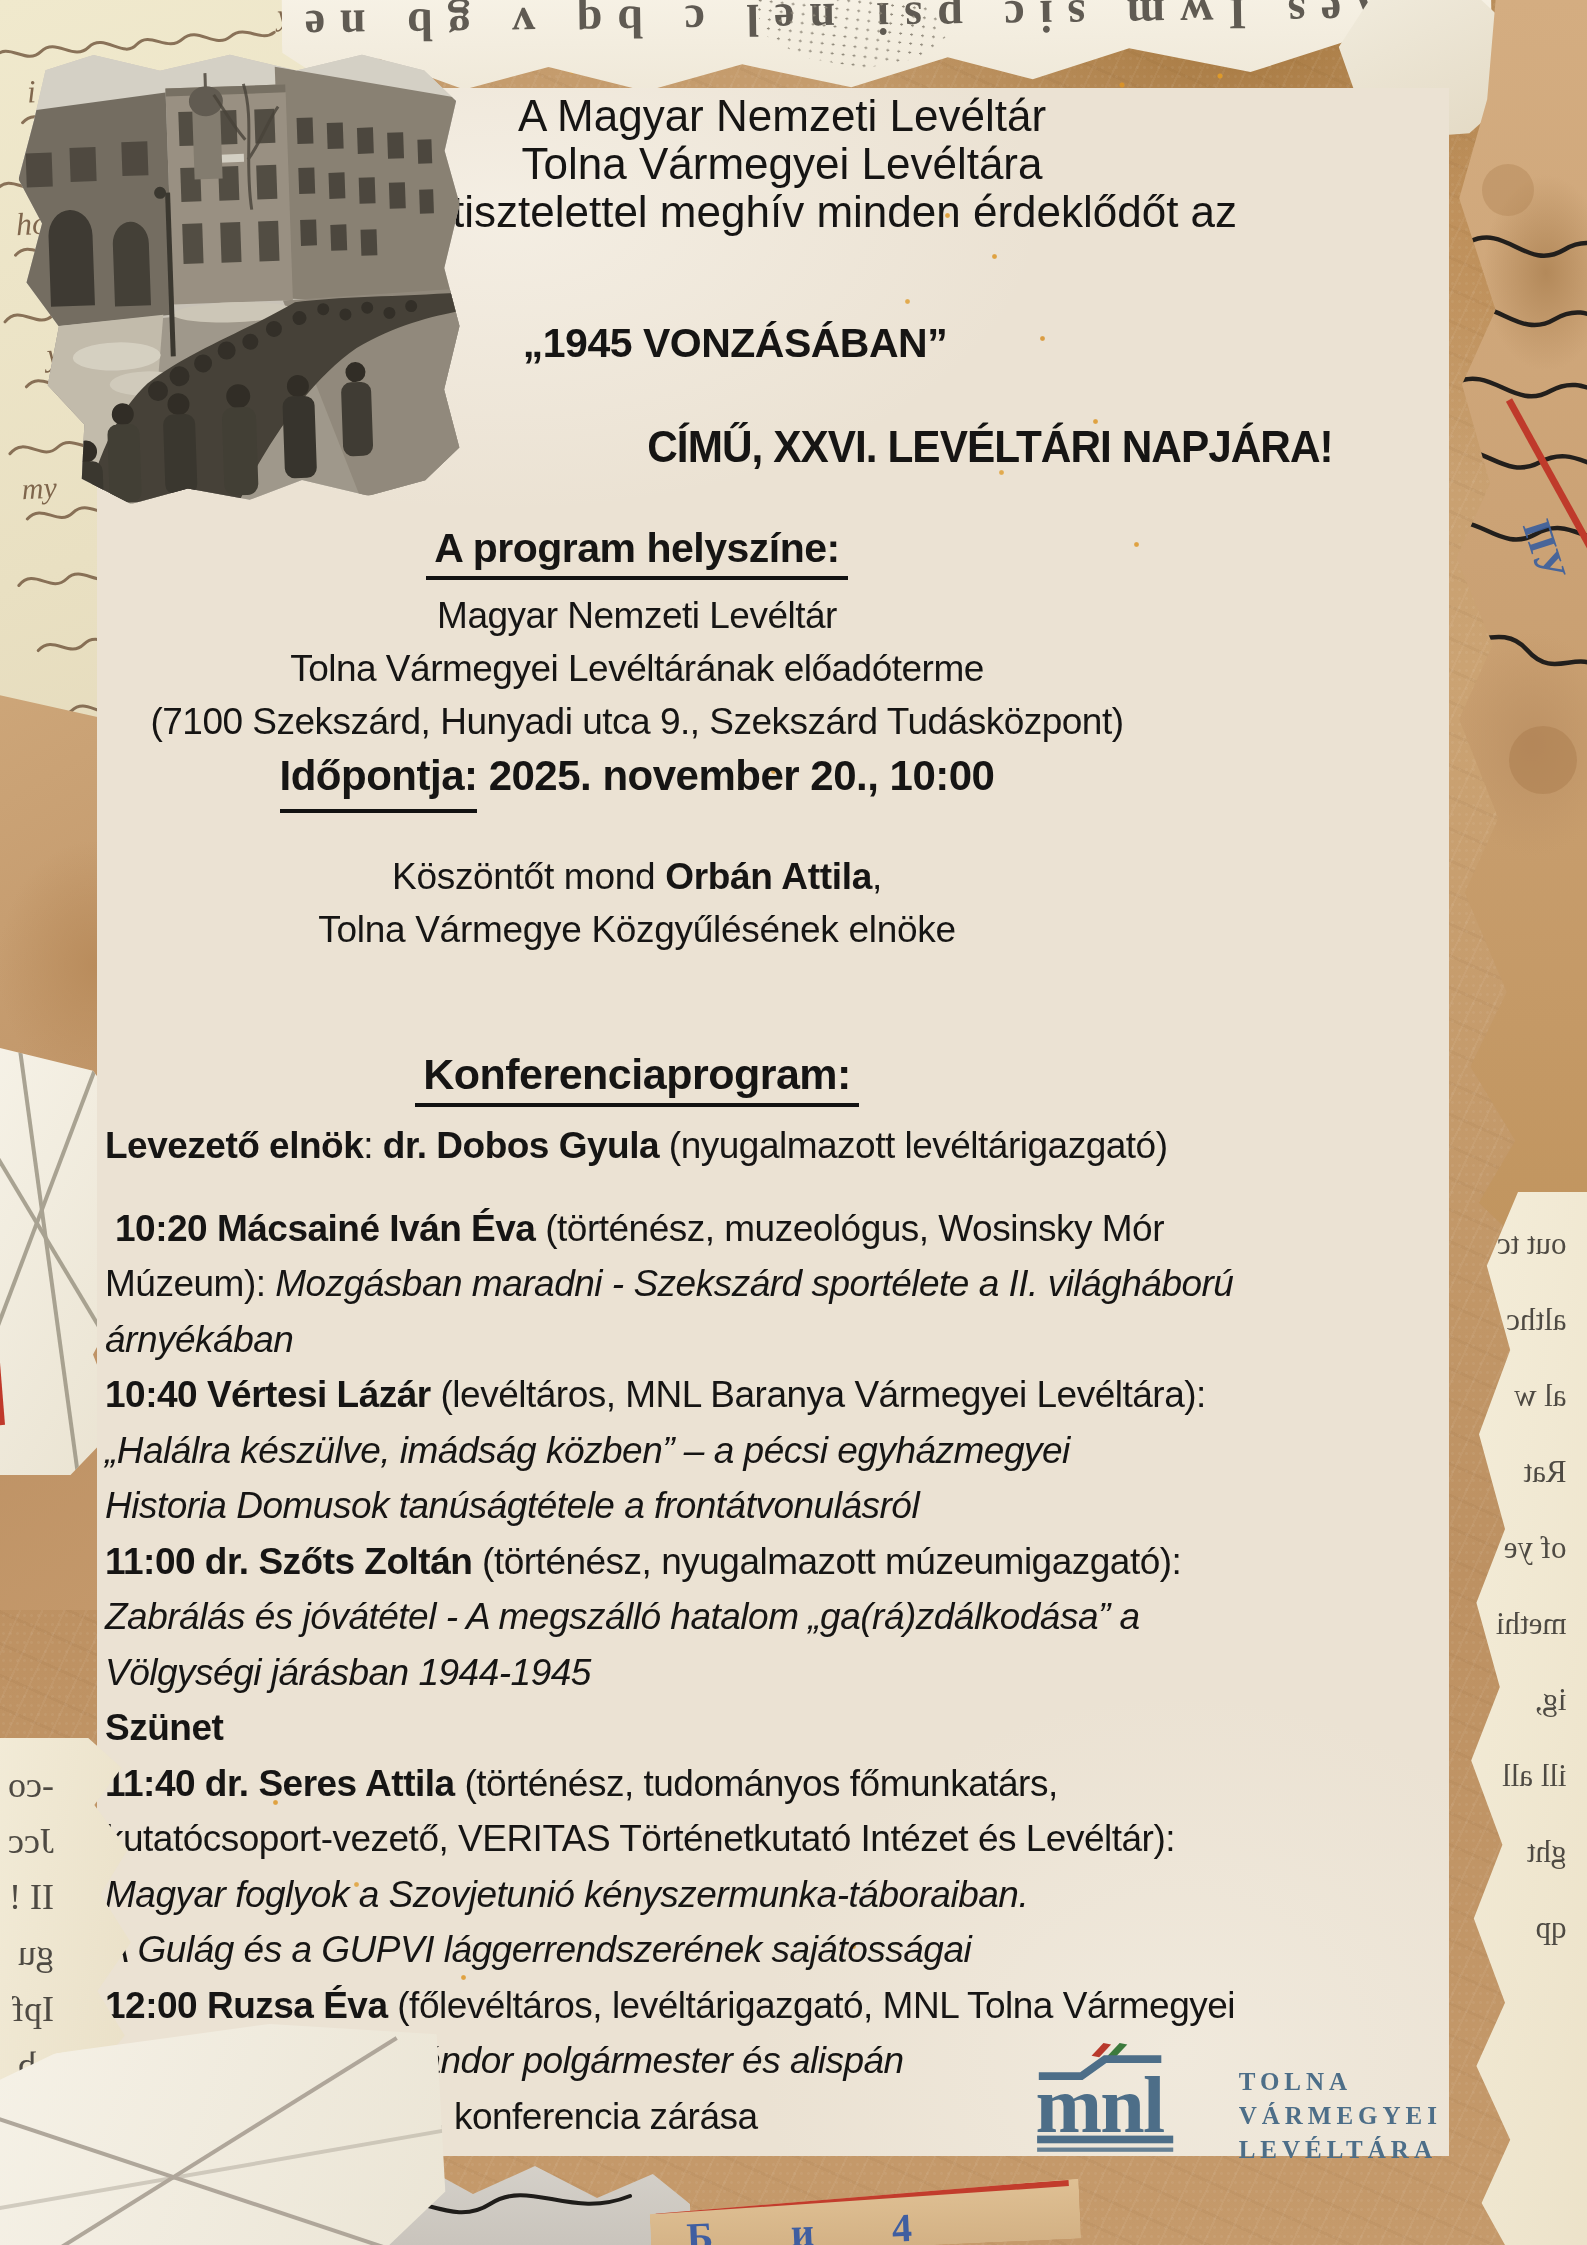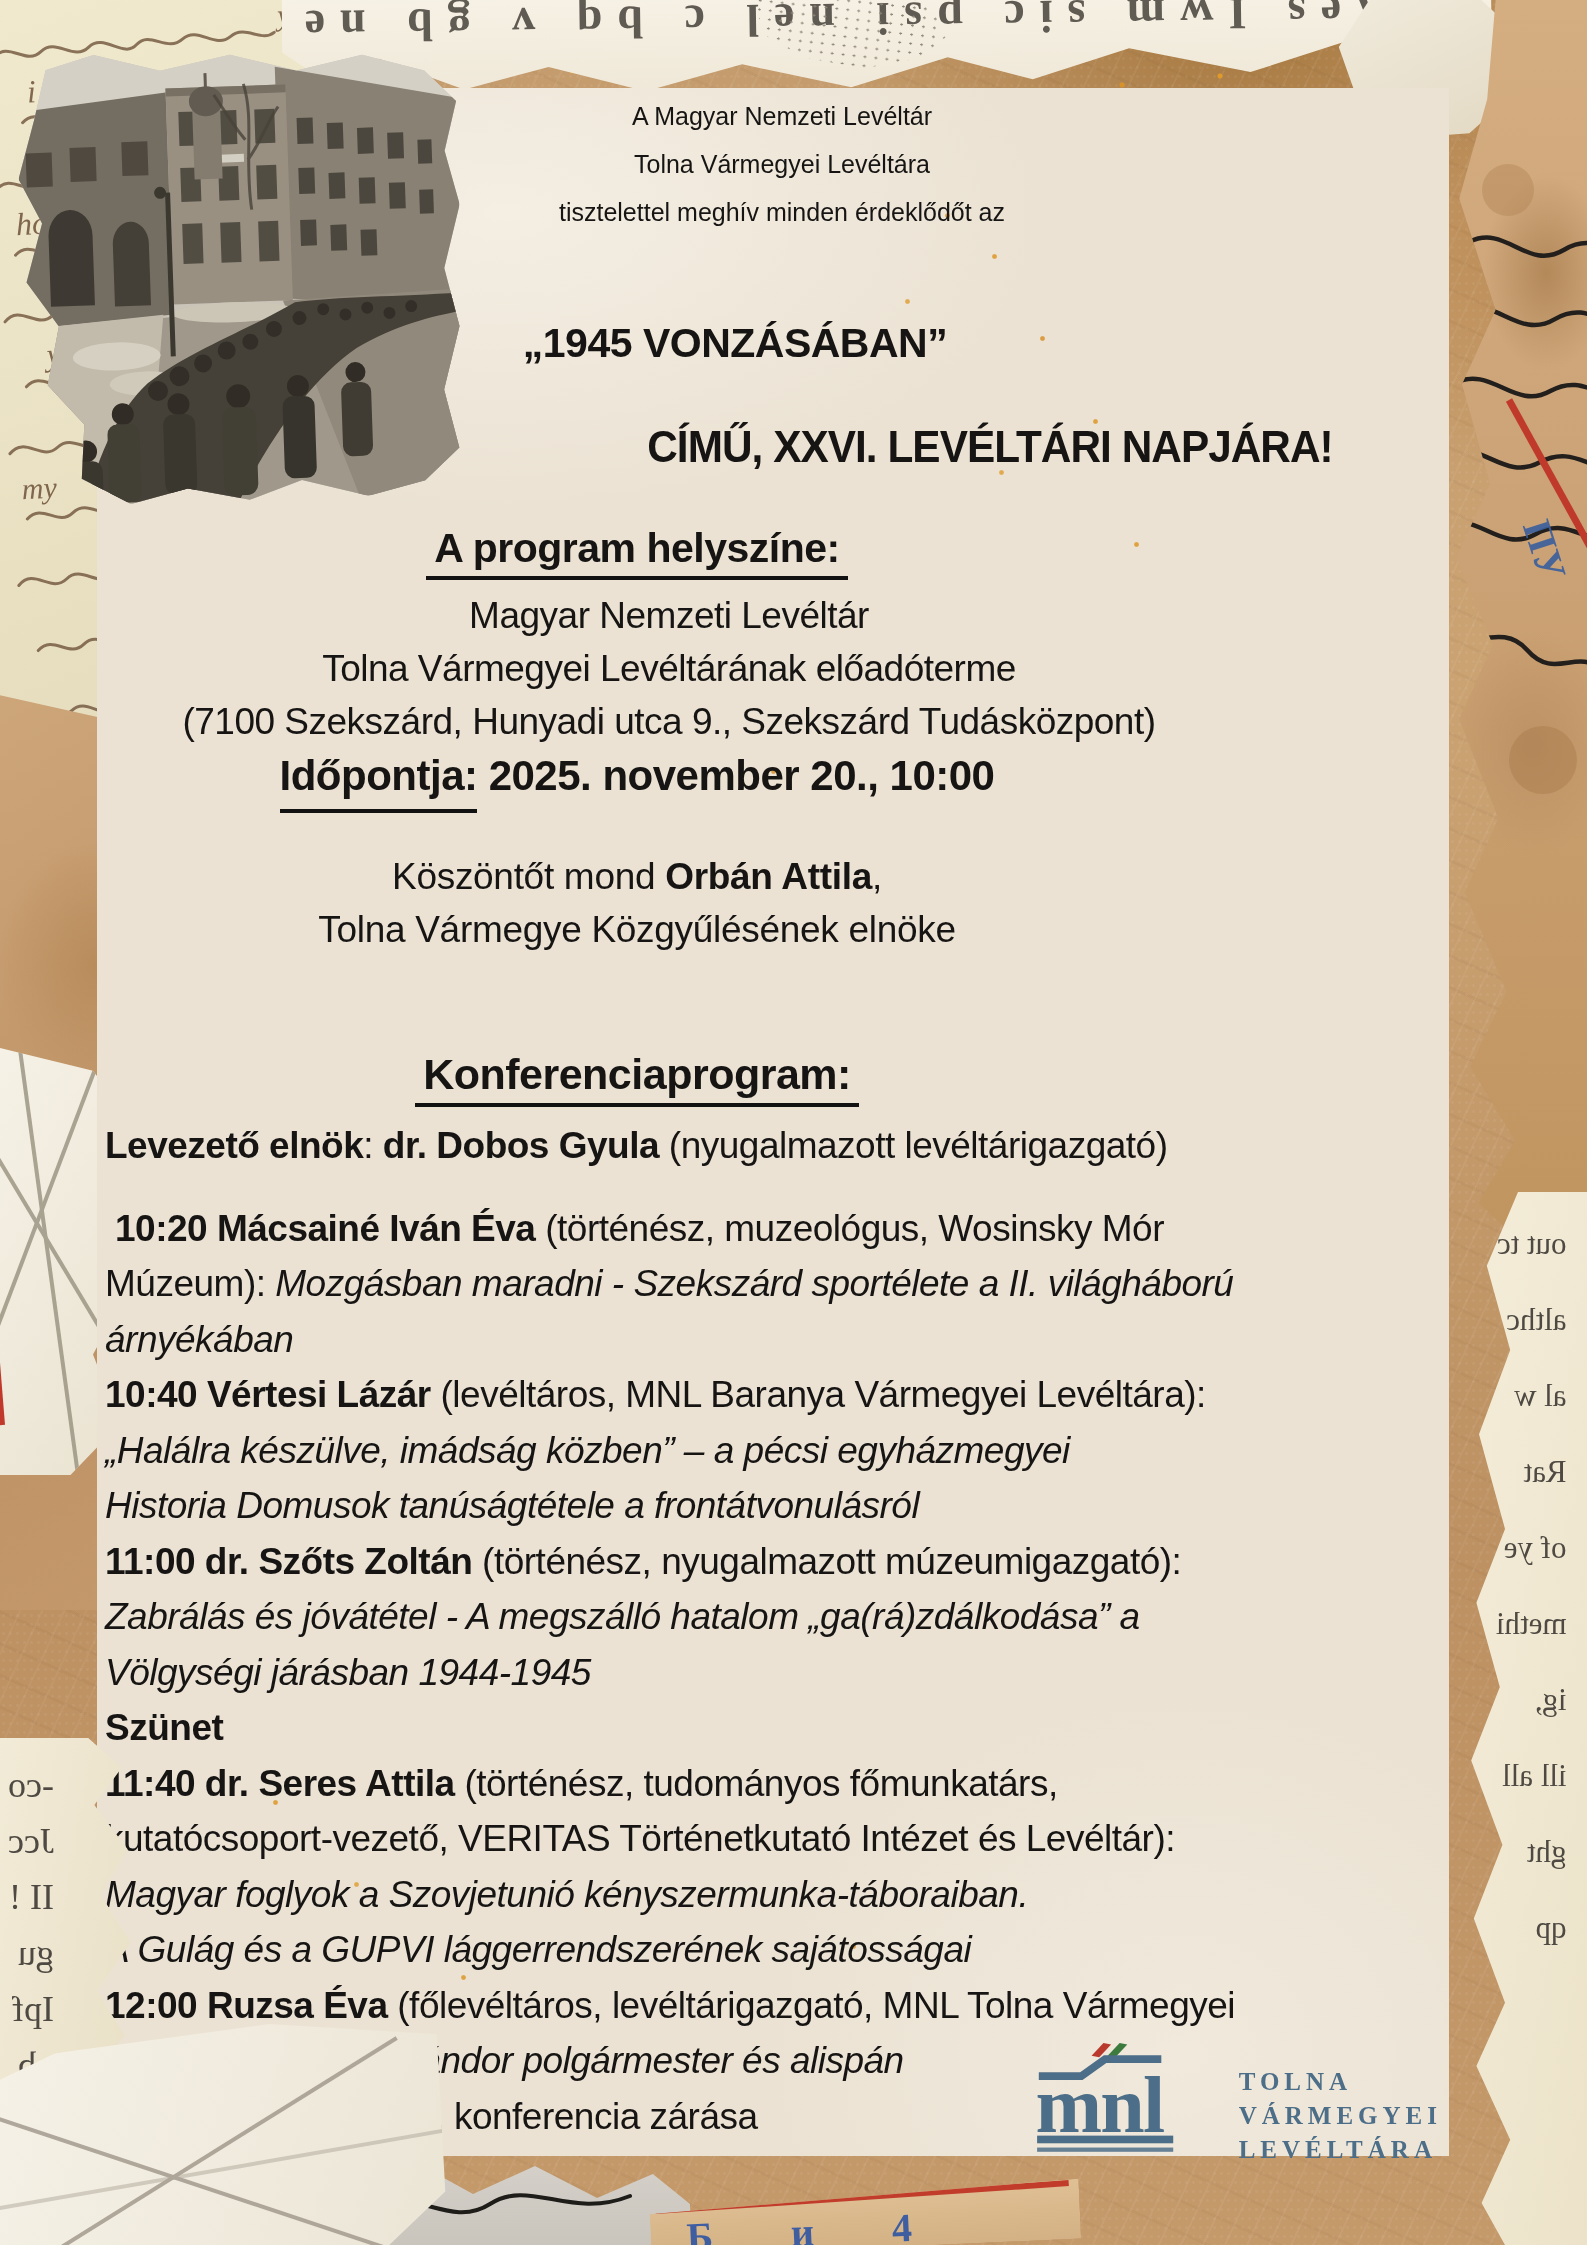--- a/index.html
+++ b/index.html
@@ -129,30 +129,30 @@
       radial-gradient(circle,#e0a138 0 1.8px,transparent 3px),
       radial-gradient(circle,#dd9728 0 1.8px,transparent 3px),
       radial-gradient(circle,#d8922a 0 1.8px,transparent 3px),
       radial-gradient(circle,#dd9728 0 1.8px,transparent 3px),
       radial-gradient(circle,#e0a138 0 1.8px,transparent 3px),
       radial-gradient(circle,#dd9728 0 1.8px,transparent 3px),
       radial-gradient(circle,#d8922a 0 1.8px,transparent 3px);
     background-position:63% 6%,66.5% 8%,60% 10.2%,70% 12%,74% 16%,67% 18.5%,77% 22%,50% 33%,13% 83%,19% 87%,27% 91.5%,56% 90%;}
 
   .invite{position:absolute;left:355px;top:4px;width:660px;text-align:center;
-    font-size:25px;line-height:48px;white-space:nowrap;}
+    font-size:44px;line-height:48px;white-space:nowrap;}
   .title1{position:absolute;left:238px;top:232px;width:800px;text-align:center;
     font-size:41px;font-weight:bold;letter-spacing:-0.5px;white-space:nowrap;}
   .title2{position:absolute;left:493px;top:333px;width:800px;text-align:center;
     font-size:45px;font-weight:bold;letter-spacing:-1px;transform:scaleX(.94);white-space:nowrap;}
   .loc-head{position:absolute;left:140px;top:437px;width:800px;text-align:center;
     font-size:41px;font-weight:bold;letter-spacing:-0.5px;}
   .u{border-bottom:4px solid #121212;padding:0 8px 4px;display:inline-block;}
   .loc-lines{position:absolute;left:0;top:501px;width:1080px;text-align:center;
-    font-size:37px;line-height:53px;letter-spacing:-0.5px;white-space:nowrap;padding-left:32px;}
+    font-size:37px;line-height:53px;letter-spacing:-0.5px;white-space:nowrap;}
   .date-line{position:absolute;left:40px;top:664px;width:1000px;text-align:center;
     font-size:42px;font-weight:bold;letter-spacing:-0.5px;white-space:nowrap;}
   .greet{position:absolute;left:40px;top:762px;width:1000px;text-align:center;
     font-size:37px;line-height:53px;letter-spacing:-0.3px;white-space:nowrap;}
   .prog-head{position:absolute;left:140px;top:962px;width:800px;text-align:center;
     font-size:43px;font-weight:bold;letter-spacing:-0.5px;}
   .prog{position:absolute;left:8px;top:1030px;width:1315px;
     font-size:37px;line-height:55.5px;letter-spacing:-0.5px;}
   .pline{white-space:nowrap;}
   .pline.gap{margin-top:27px;margin-left:10px;}

